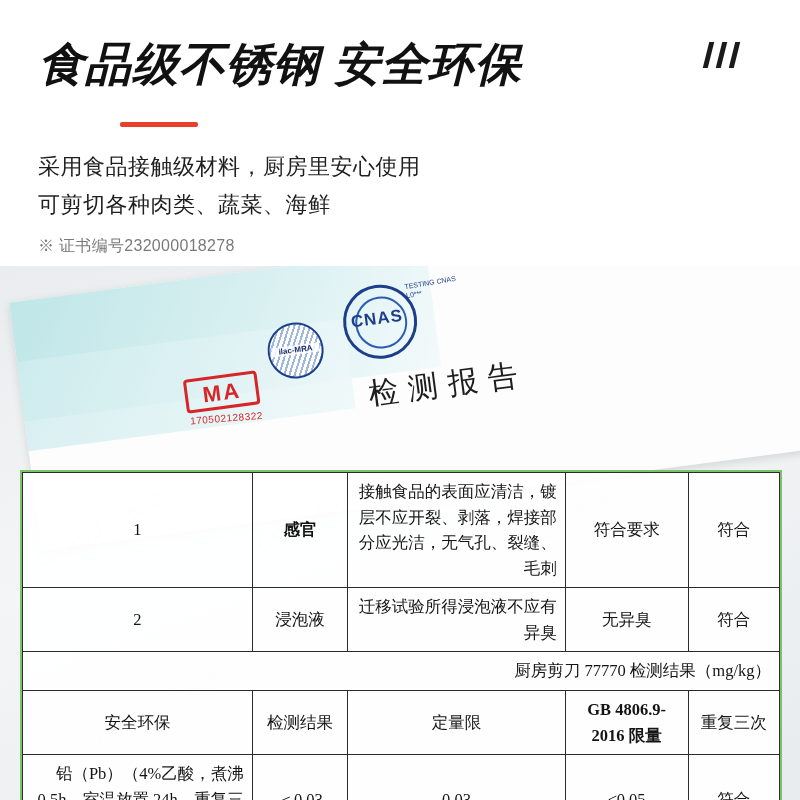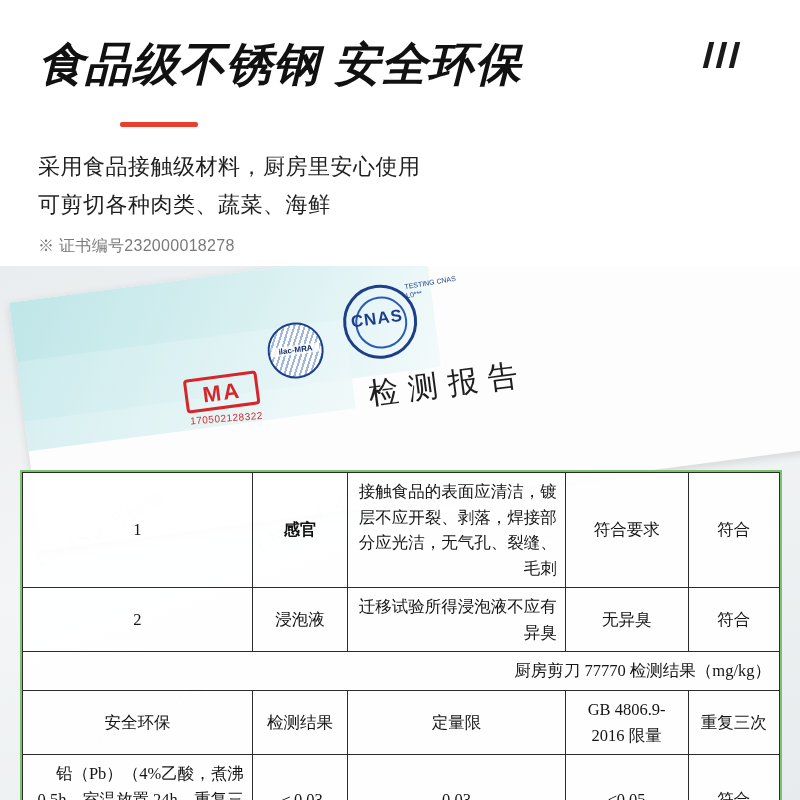--- a/index.html
+++ b/index.html
@@ -283,21 +283,21 @@
 
   .col-no { width: 46px; }
   .col-item { width: 118px; font-weight: bold; }
   .col-req { width: 300px; }
   .col-res { width: 150px; font-family: Liberation Serif, serif; }
   .col-judge { width: 120px; }
 
   .tbl2-c1 { width: 310px; }
   .tbl2-c2 { width: 120px; }
   .tbl2-c3 { width: 105px; }
-  .tbl2-c4 { width: 140px; }
+  .tbl2-c4 { width: 140px; font-weight: bold; }
   .tbl2-c5 { width: 120px; }
 </style>
 </head>
 <body>
 
 <div class="page">
 
   <div class="header">
     <div class="title">食品级不锈钢 安全环保</div>
 

